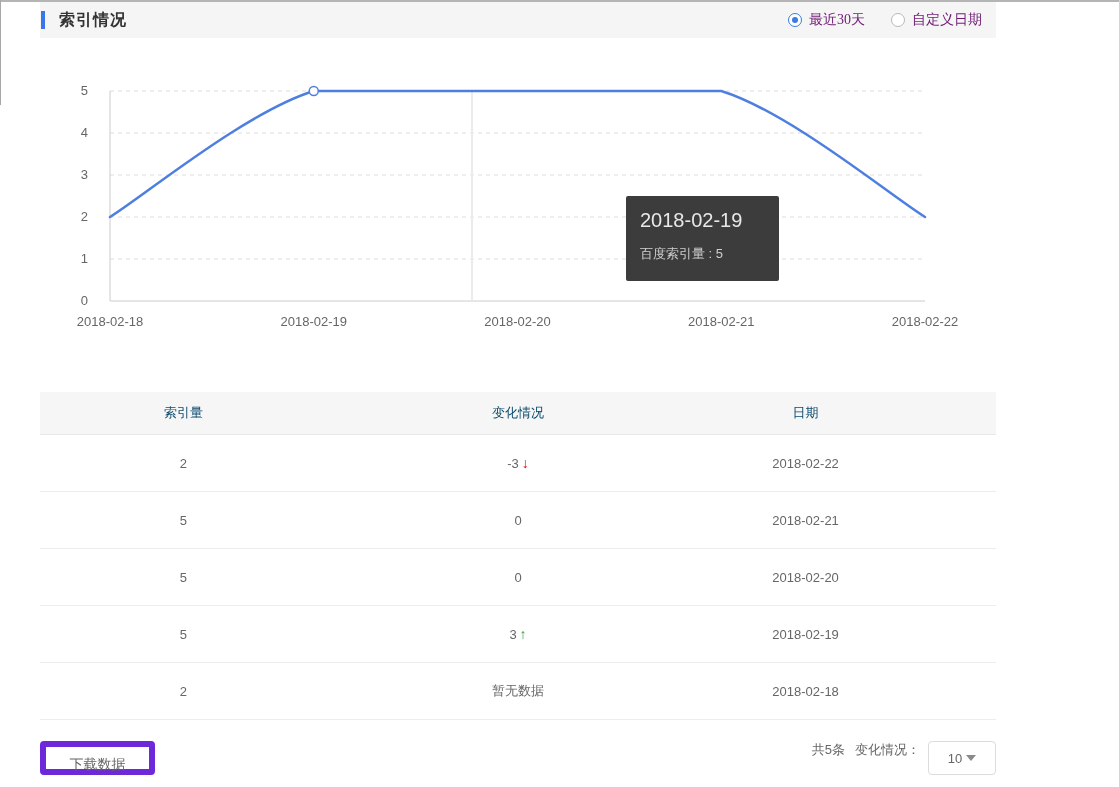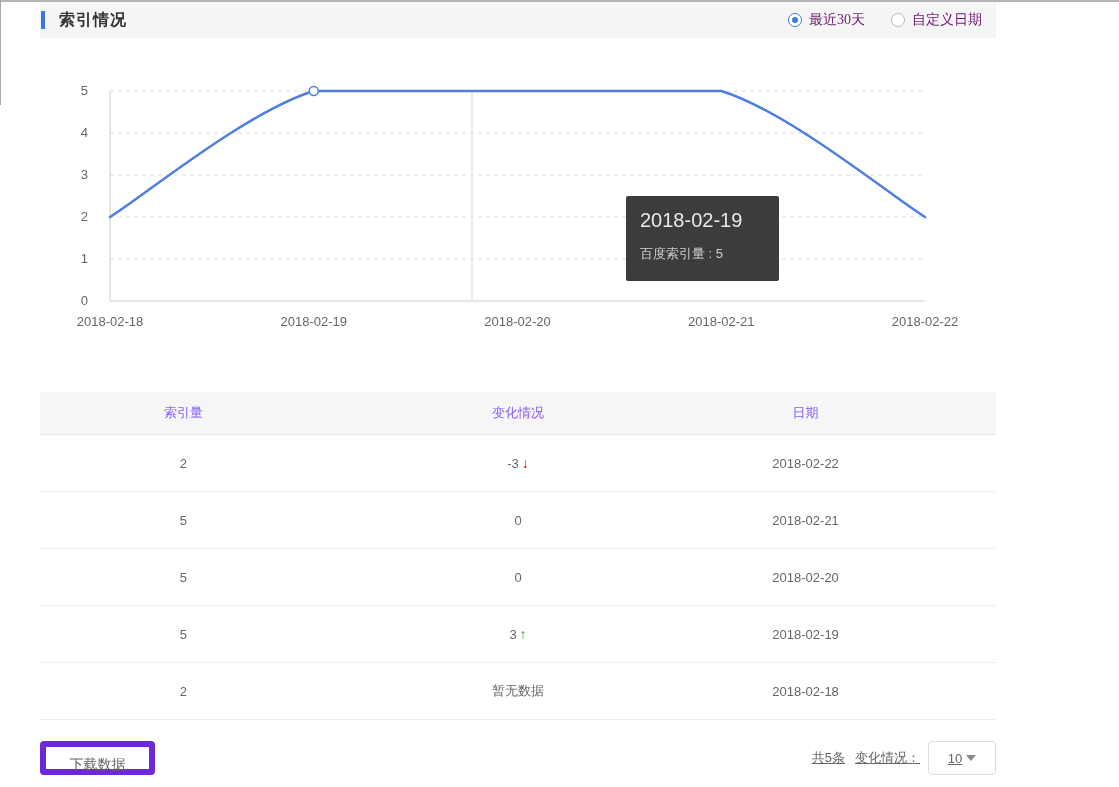--- a/index.html
+++ b/index.html
@@ -36,38 +36,38 @@
   .tooltip{
     position:absolute;left:586px;top:136px;width:153px;height:85px;box-sizing:border-box;
     background:rgba(50,50,50,0.95);border-radius:2px;padding:11px 14px;z-index:5;
   }
   .tooltip-title{font-size:20px;color:#e8e8e8;line-height:26px;}
   .tooltip-line{font-size:13px;color:#cfcfcf;margin-top:12px;}
 
   
   .data-table{width:956px;border-collapse:collapse;table-layout:fixed;margin-top:32px;}
   .data-table th{
-    height:40px;background:#f6f6f6;font-weight:normal;font-size:13px;color:#8b5cf6;
+    height:40px;background:#f6f6f6;font-weight:normal;font-size:13px;color:#0c4a6e;
     text-align:center;border-bottom:1px solid #e8e8e8;
   }
   .data-table td{
     height:54px;font-size:13px;color:#666;text-align:center;border-bottom:1px solid #ededed;
   }
   .col-date-pad{padding-right:95px;}
   .arrow{font-weight:bold;font-size:14px;margin-left:3px;}
   .arrow.down{color:#e60000;}
   .arrow.up{color:#3aa23a;}
 
   
   .table-footer{margin-top:21px;display:flex;justify-content:space-between;align-items:center;width:956px;}
   .download-btn{
     width:115px;height:34px;line-height:32px;text-align:center;box-sizing:border-box;
     border:6px solid #6d28d9;border-radius:4px;background:#fff;font-size:14px;color:#666;cursor:pointer;
   }
-  .pager{display:flex;align-items:center;font-size:13px;color:#666;text-decoration:underline;}
+  .pager{display:flex;font-size:13px;color:#666;}
   .pager .total{margin-right:10px;}
   .pager .pp-label{margin-right:8px;}
   .page-size-select{
     width:68px;height:34px;box-sizing:border-box;border:1px solid #dcdcdc;border-radius:4px;
     display:flex;align-items:center;justify-content:center;cursor:pointer;background:#fff;
   }
   .page-size-select .val{font-size:13px;color:#666;margin-right:4px;}
   .caret{width:0;height:0;border-left:5px solid transparent;border-right:5px solid transparent;
     border-top:6px solid #8a8a8a;}
 </style>

